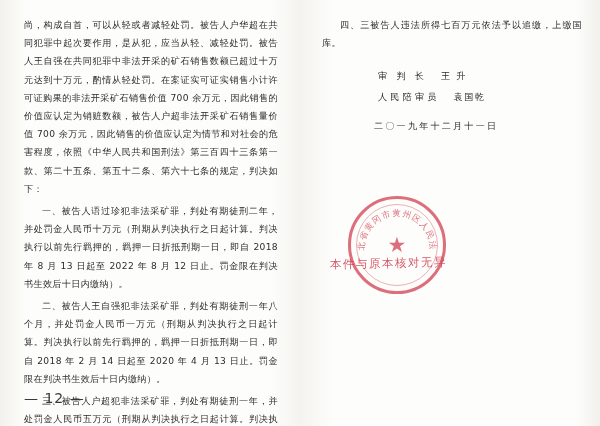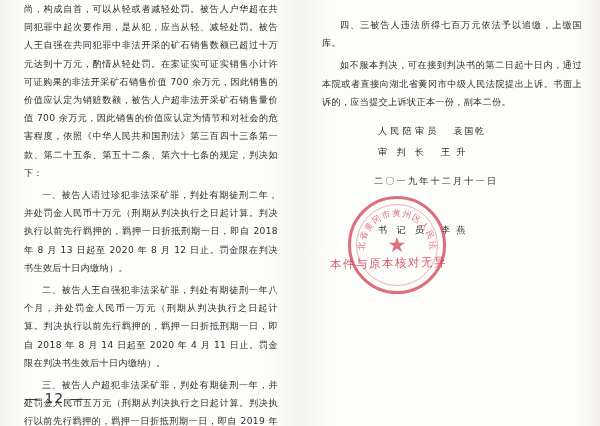--- a/index.html
+++ b/index.html
@@ -32,21 +32,21 @@
   .col {
     position: absolute;
     top: 0;
     z-index: 1;
     box-sizing: border-box;
   }
   .col-left {
     left: 0;
     width: 300px;
     height: 426px;
-    padding: 0 22px 10px 24px;
+    padding: 16px 22px 10px 24px;
   }
   .col-right {
     left: 300px;
     width: 300px;
     height: 426px;
     padding: 16px 18px 10px 22px;
   }
   .body-text {
     font-family: "DejaVu Sans", sans-serif;
     font-size: 9.1px;
@@ -180,44 +180,42 @@
 </style>
 </head>
 <body>
 
 <div class="page">
 
   <div class="col col-left">
     <div class="body-text">
       <p class="para">尚，构成自首，可以从轻或者减轻处罚。被告人户华超在共同犯罪中起次要作用，是从犯，应当从轻、减轻处罚。被告人王自强在共同犯罪中非法开采的矿石销售数额已超过十万元达到十万元，酌情从轻处罚。在案证实可证实销售小计许可证购果的非法开采矿石销售价值 700 余万元，因此销售的价值应认定为销赃数额，被告人户超非法开采矿石销售量价值 700 余万元，因此销售的价值应认定为情节和对社会的危害程度，依照《中华人民共和国刑法》第三百四十三条第一款、第二十五条、第五十二条、第六十七条的规定，判决如下：</p>
       <div class="spacer-sm"></div>
-      <p class="para-ind">一、被告人语过珍犯非法采矿罪，判处有期徒刑二年，并处罚金人民币十万元（刑期从判决执行之日起计算。判决执行以前先行羁押的，羁押一日折抵刑期一日，即自 2018 年 8 月 13 日起至 2020 年 8 月 12 日止。罚金限在判决书生效后十日内缴纳）。</p>
-      <div class="spacer-sm"></div>
-      <p class="para-ind">二、被告人王自强犯非法采矿罪，判处有期徒刑一年八个月，并处罚金人民币一万元（刑期从判决执行之日起计算。判决执行以前先行羁押的，羁押一日折抵刑期一日，即自 2018 年 8 月 14 日起至 2020 年 4 月 11 日止。罚金限在判决书生效后十日内缴纳）。</p>
+      <p class="para-ind">一、被告人语过珍犯非法采矿罪，判处有期徒刑二年，并处罚金人民币十万元（刑期从判决执行之日起计算。判决执行以前先行羁押的，羁押一日折抵刑期一日，即自 2018 年 8 月 13 日起至 2022 年 8 月 12 日止。罚金限在判决书生效后十日内缴纳）。</p>
+      <div class="spacer-sm"></div>
+      <p class="para-ind">二、被告人王自强犯非法采矿罪，判处有期徒刑一年八个月，并处罚金人民币一万元（刑期从判决执行之日起计算。判决执行以前先行羁押的，羁押一日折抵刑期一日，即自 2018 年 2 月 14 日起至 2020 年 4 月 13 日止。罚金限在判决书生效后十日内缴纳）。</p>
       <div class="spacer-sm"></div>
       <p class="para-ind">三、被告人户超犯非法采矿罪，判处有期徒刑一年，并处罚金人民币五万元（刑期从判决执行之日起计算。判决执行以前先行羁押的，羁押一日折抵刑期一日，即自 2019 年 12 月 30 日起至 2020 年 10 月 19 日止。罚金限在判决书生效后十日内缴纳。先行羁押 71 日已折抵刑期）。</p>
     </div>
     <div class="page-number">— 12 —</div>
   </div>
 
   <div class="col col-right">
     <div class="body-text">
       <p class="para-ind">四、三被告人违法所得七百万元依法予以追缴，上缴国库。</p>
       <div class="spacer-sm"></div>
-      <p class="para-ind">如不服本判决，可在接到判决书的第二日起十日内，通过本院或者直接向湖北省黄冈市中级人民法院提出上诉。书面上诉的，应当提交上诉状正本一份，副本二份。</p>
     </div>
 
     <div class="sig-block">
+      <div class="sig-row"><span class="sig-role">审 判 长</span><span class="sig-name">王 升</span></div>
       <div class="sig-row"><span class="sig-role">人民陪审员</span><span class="sig-name">袁国乾</span></div>
-      <div class="sig-row"><span class="sig-role">审 判 长</span><span class="sig-name">王 升</span></div>
     </div>
 
     <div class="date-row">二〇一九年十二月十一日</div>
 
-    <div class="clerk-row"><span class="sig-role">书 记 员</span><span class="sig-name">李 燕</span></div>
   </div>
 
   <div class="seal">
     <div class="seal-inner"></div>
     <svg class="seal-arc" viewBox="0 0 92 92">
       <defs>
         <path id="arcpath" d="M 13,50 A 33,33 0 0 1 79,50"></path>
       </defs>
       <text text-anchor="middle">
         <textPath href="#arcpath" startOffset="50%">湖北省黄冈市黄州区人民法院</textPath>

